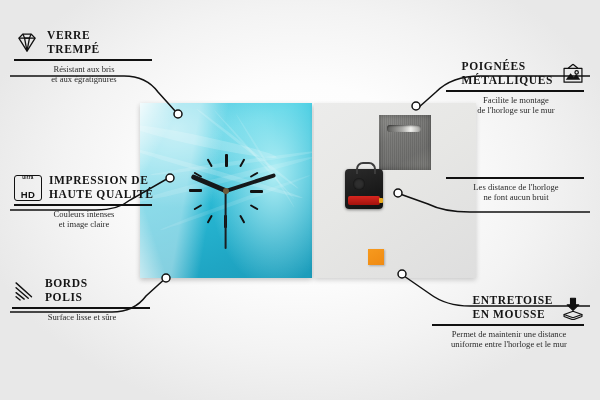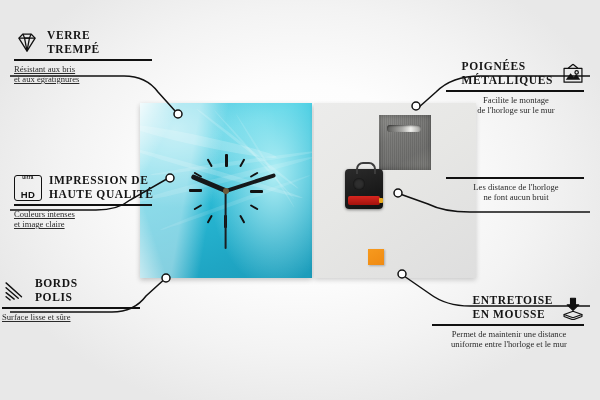--- a/index.html
+++ b/index.html
@@ -70,21 +70,21 @@
   .co-title .txt{
     font-family:"Liberation Serif",serif;font-weight:bold;font-size:11.5px;
     letter-spacing:.6px;color:#151515;line-height:13.5px;text-transform:uppercase;
   }
   .rule{height:1.6px;background:#111;margin-top:3px;}
   .co-desc{
     font-family:"Liberation Serif",serif;font-size:8.6px;color:#2a2a2a;
     line-height:10.6px;margin-top:3px;
   }
   .left .co-title{justify-content:flex-start;}
-  .left .co-desc{text-align:left;text-decoration:underline;}
+  .left .co-desc{text-align:center;}
   .right .co-title{justify-content:flex-end;margin-top:20px;}
   .right .co-desc{text-align:center;}
   .ico{width:26px;height:24px;flex:0 0 auto;display:block;}
   .hdbox{
     width:26px;height:24px;border:1.6px solid #111;border-radius:3px;
     display:flex;flex-direction:column;align-items:center;justify-content:space-between;line-height:1;
   }
   .hdbox .u{font-family:"Liberation Sans",sans-serif;font-size:4.6px;font-weight:bold;letter-spacing:.3px;color:#111;}
   .hdbox .h{font-family:"Liberation Sans",sans-serif;font-size:9.5px;font-weight:bold;letter-spacing:.3px;color:#111;margin-top:.5px;}
   svg.lines{position:absolute;left:0;top:0;width:600px;height:400px;pointer-events:none;}
@@ -216,21 +216,21 @@
         <div>HAUTE QUALITÉ</div>
       </div>
     </div>
     <div class="rule" style="width:138px;"></div>
     <div class="co-desc">
       <div>Couleurs intenses</div>
       <div>et image claire</div>
     </div>
   </div>
 
-  <div class="callout left" style="left:2px;top:277px;width:140px;">
+  <div class="callout left" style="left:12px;top:277px;width:140px;">
     <div class="co-title">
       <svg class="ico" viewBox="0 0 32 28">
         <g fill="none" stroke="#111" stroke-width="1.7" stroke-linecap="round">
           <path d="M5,4 L24,21"></path>
             <path d="M5,10 L20,23"></path>
             <path d="M5,16 L15,24"></path>
             <path d="M5,21 L10,25"></path>
         </g>
       </svg>
       <div class="txt">

